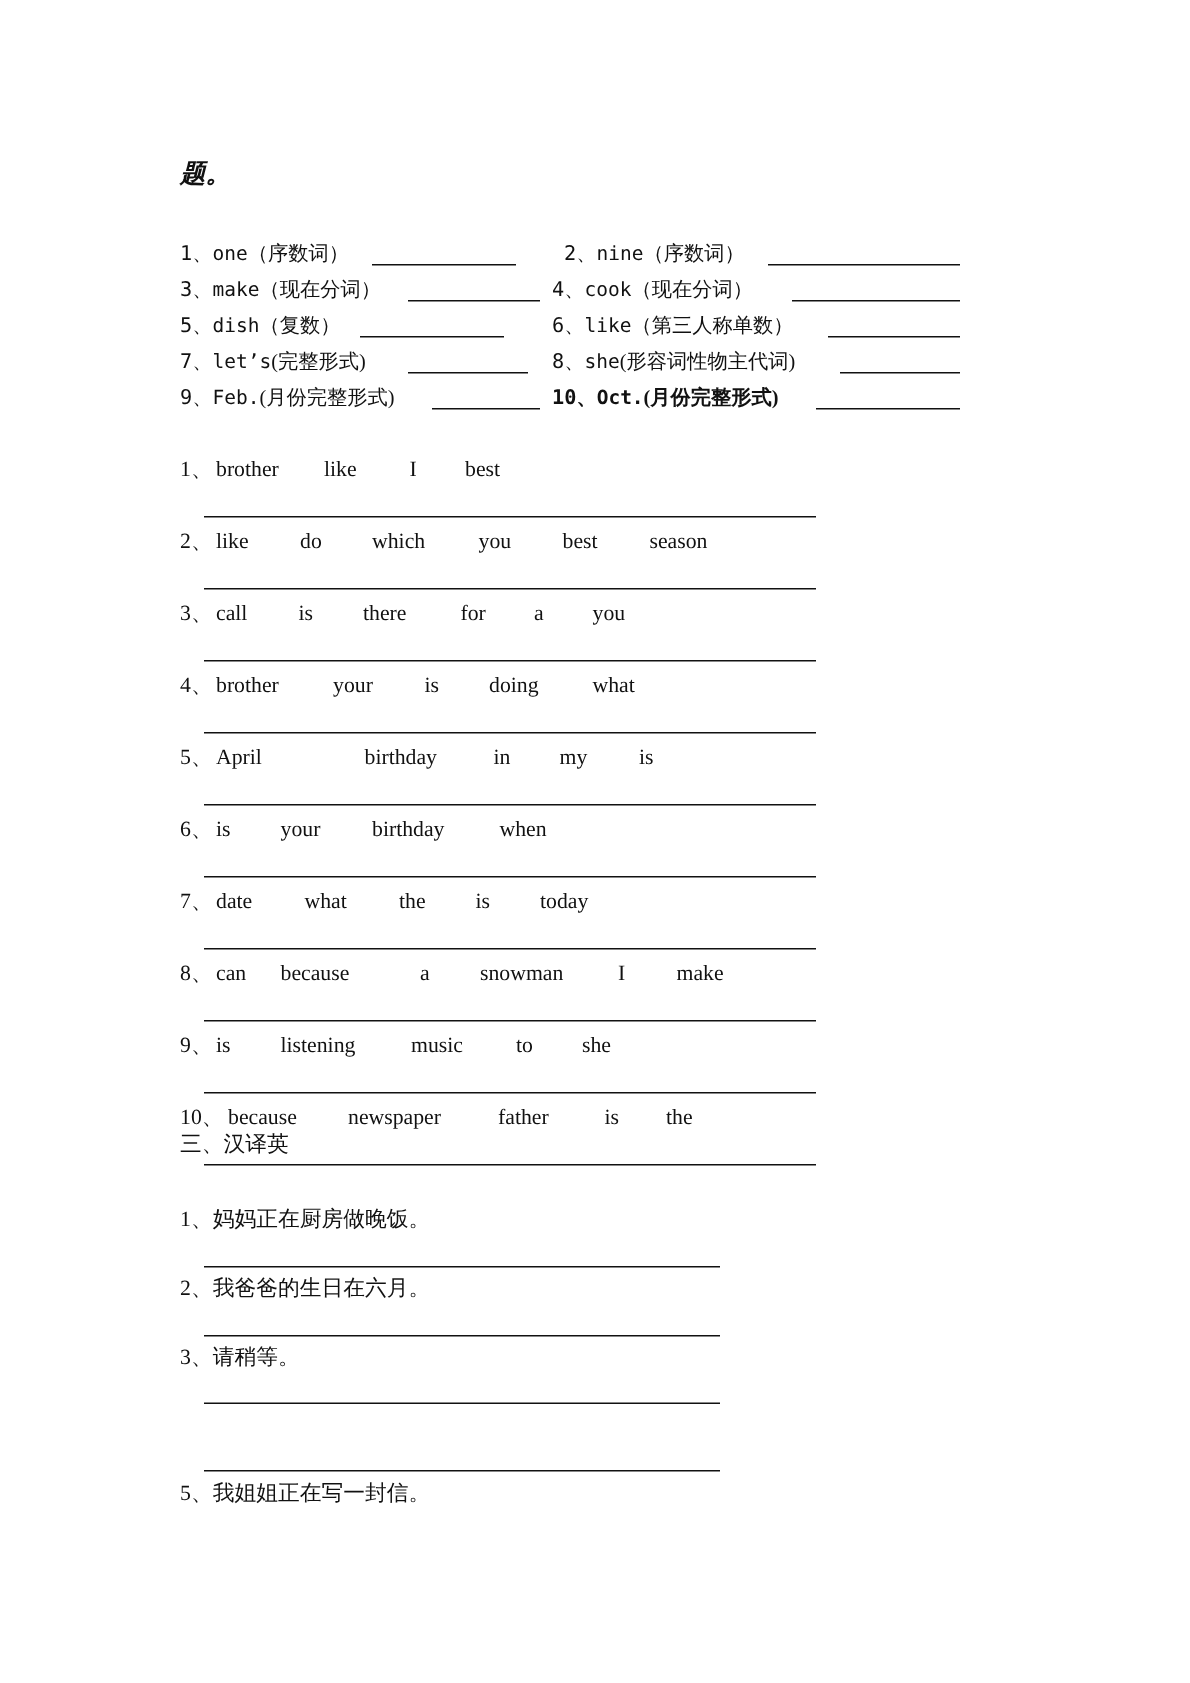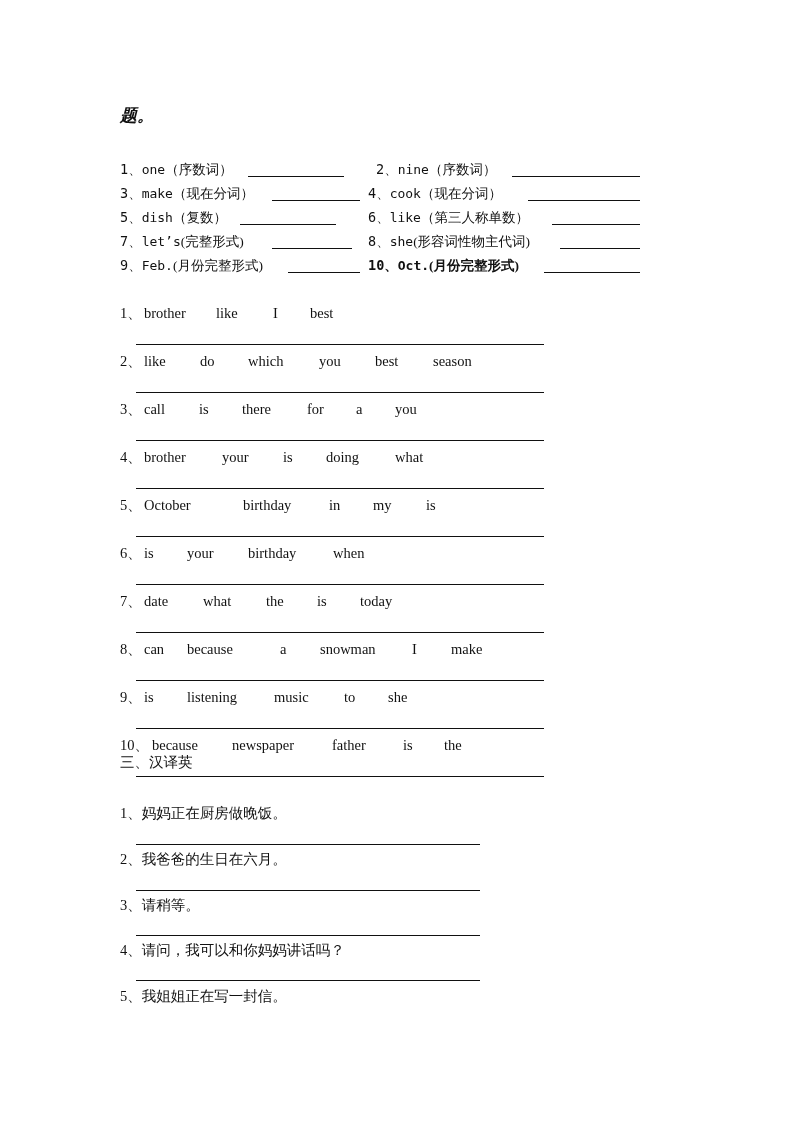--- a/index.html
+++ b/index.html
@@ -114,21 +114,21 @@
     <span class="w" style="left:24px">brother</span>
     <span class="w" style="left:102px">your</span>
     <span class="w" style="left:163px">is</span>
     <span class="w" style="left:206px">doing</span>
     <span class="w" style="left:275px">what</span>
   </div>
   <div class="ans-line" style="left:136px;top:488px;width:408px;"></div>
 
   <div class="abs q-row" style="left:120px;top:495px;width:440px;">
     <span class="q-num">5、</span>
-    <span class="w" style="left:24px">October</span>
+    <span class="w" style="left:24px">April</span>
     <span class="w" style="left:123px">birthday</span>
     <span class="w" style="left:209px">in</span>
     <span class="w" style="left:253px">my</span>
     <span class="w" style="left:306px">is</span>
   </div>
   <div class="ans-line" style="left:136px;top:536px;width:408px;"></div>
 
   <div class="abs q-row" style="left:120px;top:543px;width:440px;">
     <span class="q-num">6、</span>
     <span class="w" style="left:24px">is</span>
@@ -189,22 +189,19 @@
   <div class="abs t-row" style="left:120px;top:849px;">
     <span class="serif">2、</span><span>我爸爸的生日在六月。</span>
   </div>
   <div class="ans-line" style="left:136px;top:890px;width:344px;"></div>
 
   <div class="abs t-row" style="left:120px;top:895px;">
     <span class="serif">3、</span><span>请稍等。</span>
   </div>
   <div class="ans-line" style="left:136px;top:935px;width:344px;"></div>
 
-  <div class="abs t-row" style="left:120px;top:940px;">
-    <span class="serif">4、</span><span>请问，我可以和你妈妈讲话吗？</span>
-  </div>
   <div class="ans-line" style="left:136px;top:980px;width:344px;"></div>
 
   <div class="abs t-row" style="left:120px;top:986px;">
     <span class="serif">5、</span><span>我姐姐正在写一封信。</span>
   </div>
 
 </div>
 
 </body></html>

